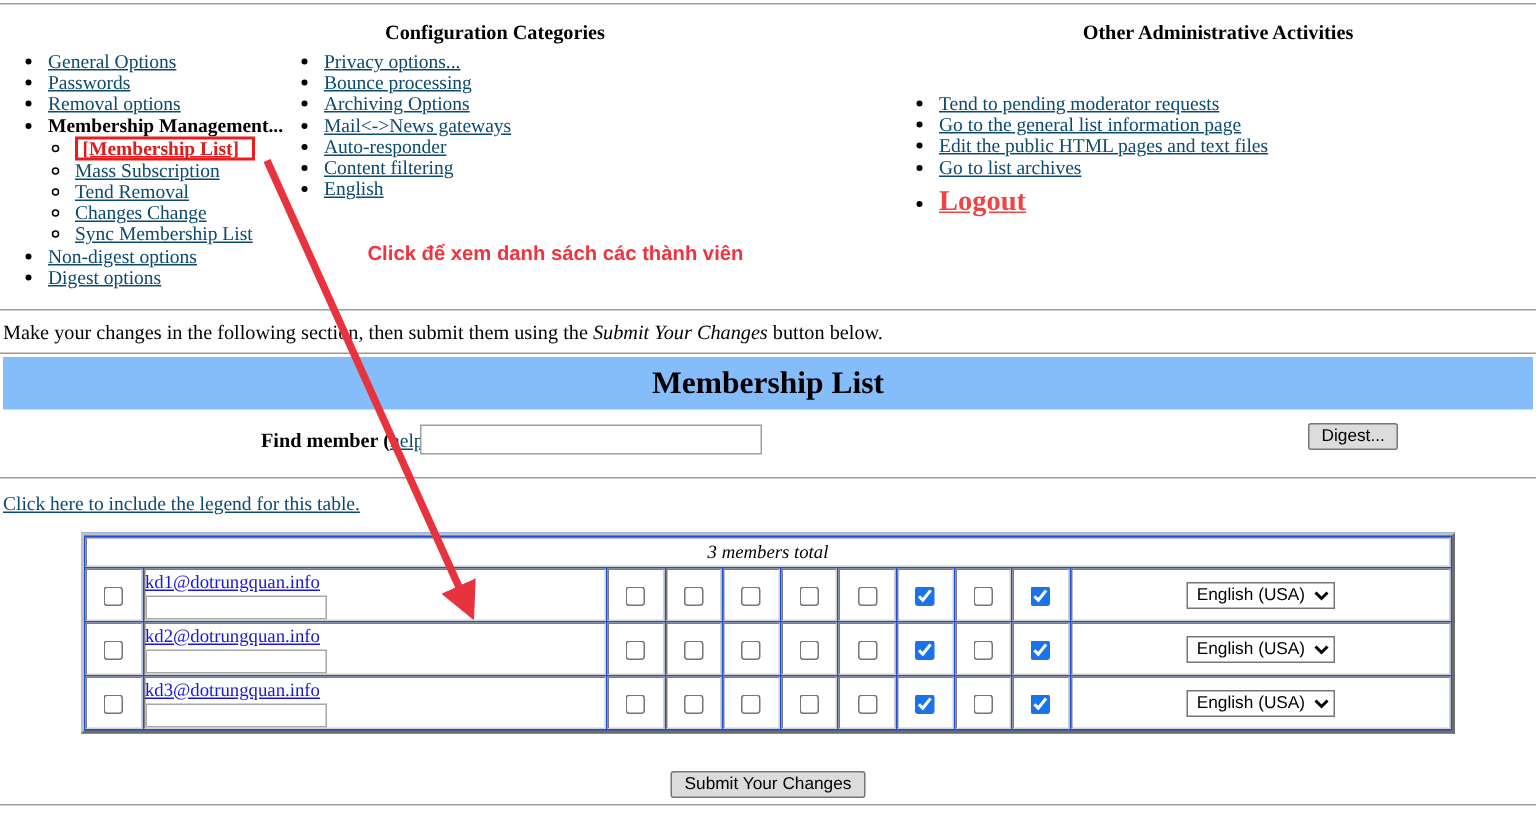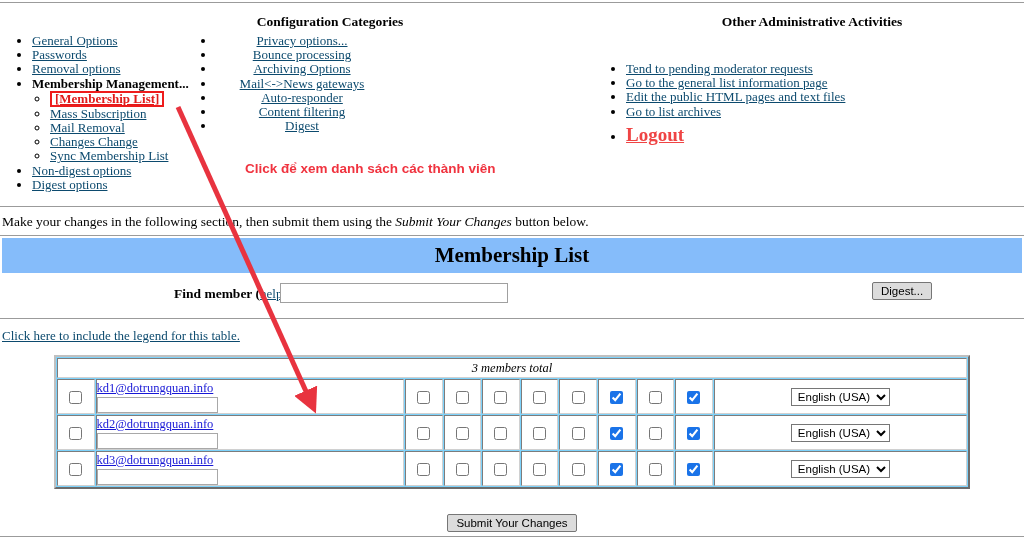--- a/index.html
+++ b/index.html
@@ -61,39 +61,39 @@
     padding: 0;
   }
   ul.sublist {
     list-style: circle outside;
     margin: 0;
     padding: 0 0 0 18px;
   }
   ul.sublist li { line-height: 14.2px; }
 
   .col1 { position: absolute; left: 14px; top: 28px; width: 190px; }
-  .col2 { position: absolute; left: 198px; top: 28px; width: 190px; text-align: center; }
+  .col2 { position: absolute; left: 198px; top: 28px; width: 190px; }
   .col3 { position: absolute; left: 608px; top: 56px; width: 400px; }
 
   a.wl {
     color: #0c4a6e;
     text-decoration: underline;
     font-size: 13px;
   }
   .bold-item { font-weight: bold; font-size: 13px; }
   a.redlink {
     color: #e01b1b;
     text-decoration: underline;
     font-weight: bold;
     font-size: 13px;
   }
   .mlbox {
     display: inline-block;
     border: 2px solid #ee1c1c;
-    padding: 0px 3px 0px 3px;
+    padding: 0px 9px 0px 3px;
     line-height: 12px;
     font-family: Liberation Serif, serif;
   }
   .logout-li { margin-top: 9px !important; }
   a.logout {
     color: #ef4444;
     text-decoration: underline;
     font-weight: bold;
     font-size: 19px;
   }
@@ -181,21 +181,21 @@
   }
   
   table.members {
     position: absolute;
     left: 54px;
     top: 355px;
     width: 916px;
     border-collapse: separate;
     border-spacing: 1px;
     border: 2px outset #c0c0c0;
-    background: #7dd3fc;
+    background: #1d4ed8;
     font-size: 12.5px;
   }
   table.members td, table.members th {
     border: 1px inset #d0d0d0;
     background: #ffffff;
     padding: 0;
     font-weight: normal;
   }
   td.total {
     background: #d4d4d4;
@@ -295,21 +295,21 @@
         <li>
           <span class="bold-item">Membership Management...</span>
           <ul class="sublist">
             <li>
               <span class="mlbox"><a class="redlink" href="#">[Membership List]</a></span>
             </li>
             <li>
               <a class="wl" href="#">Mass Subscription</a>
             </li>
             <li>
-              <a class="wl" href="#">Mail Removal</a>
+              <a class="wl" href="#">Tend Removal</a>
             </li>
             <li>
               <a class="wl" href="#">Changes Change</a>
             </li>
             <li>
               <a class="wl" href="#">Sync Membership List</a>
             </li>
           </ul>
         </li>
         <li>
@@ -335,21 +335,21 @@
         <li>
           <a class="wl" href="#">Mail&lt;-&gt;News gateways</a>
         </li>
         <li>
           <a class="wl" href="#">Auto-responder</a>
         </li>
         <li>
           <a class="wl" href="#">Content filtering</a>
         </li>
         <li>
-          <a class="wl" href="#">Digest</a>
+          <a class="wl" href="#">English</a>
         </li>
       </ul>
     </div>
 
     <div class="col3">
       <ul class="navlist">
         <li>
           <a class="wl" href="#">Tend to pending moderator requests</a>
         </li>
         <li>

